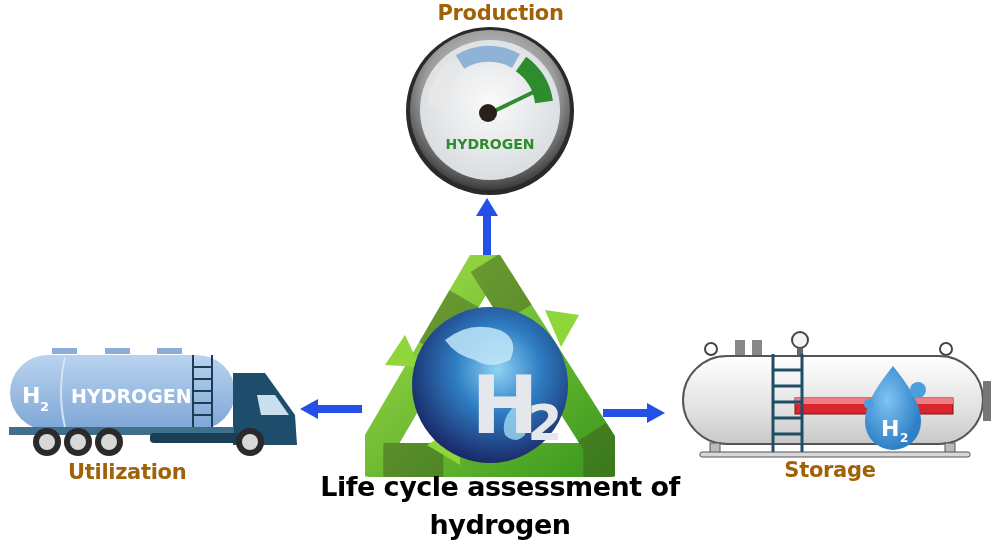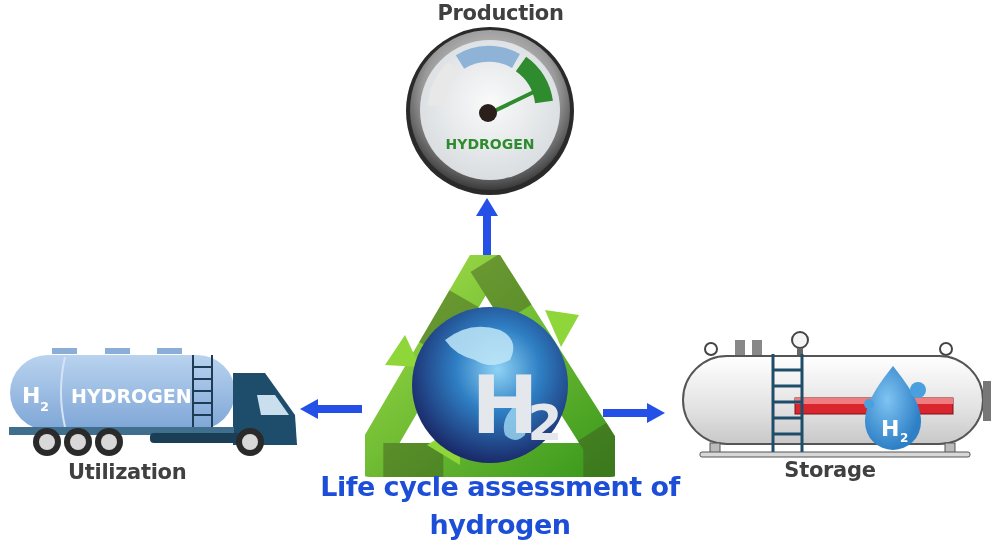--- a/index.html
+++ b/index.html
@@ -1,19 +1,19 @@
 <!DOCTYPE html>
 <html><head>
 <meta charset="utf-8">
 <style>
   html, body { margin:0; padding:0; background:#ffffff; }
   body { width:1000px; height:551px; position:relative; overflow:hidden; font-family:"Liberation Sans", sans-serif; }
   .abs { position:absolute; }
-  .label { font-family:"DejaVu Sans", sans-serif; font-weight:bold; color:#404040; font-size:21px; letter-spacing:-0.3px; }
-  #title { left:250px; top:468px; width:500px; text-align:center; color:#1d4ed8; font-family:"DejaVu Sans", sans-serif; font-weight:bold; font-size:27px; line-height:38px; letter-spacing:-0.5px; }
+  .label { font-family:"DejaVu Sans", sans-serif; font-weight:bold; color:#a16207; font-size:21px; letter-spacing:-0.3px; }
+  #title { left:250px; top:468px; width:500px; text-align:center; color:#000000; font-family:"DejaVu Sans", sans-serif; font-weight:bold; font-size:27px; line-height:38px; letter-spacing:-0.5px; }
   svg text { font-family:"DejaVu Sans", sans-serif; font-weight:bold; }
 </style>
 </head>
 <body>
 
 <div class="abs label" style="left:423px; top:1px; width:155px; text-align:center;">Production</div>
 
 <svg class="abs" style="left:404px; top:26px;" width="172" height="170" viewBox="0 0 172 170">
   <defs>
     <radialGradient id="bezel" cx="50%" cy="40%" r="60%">

